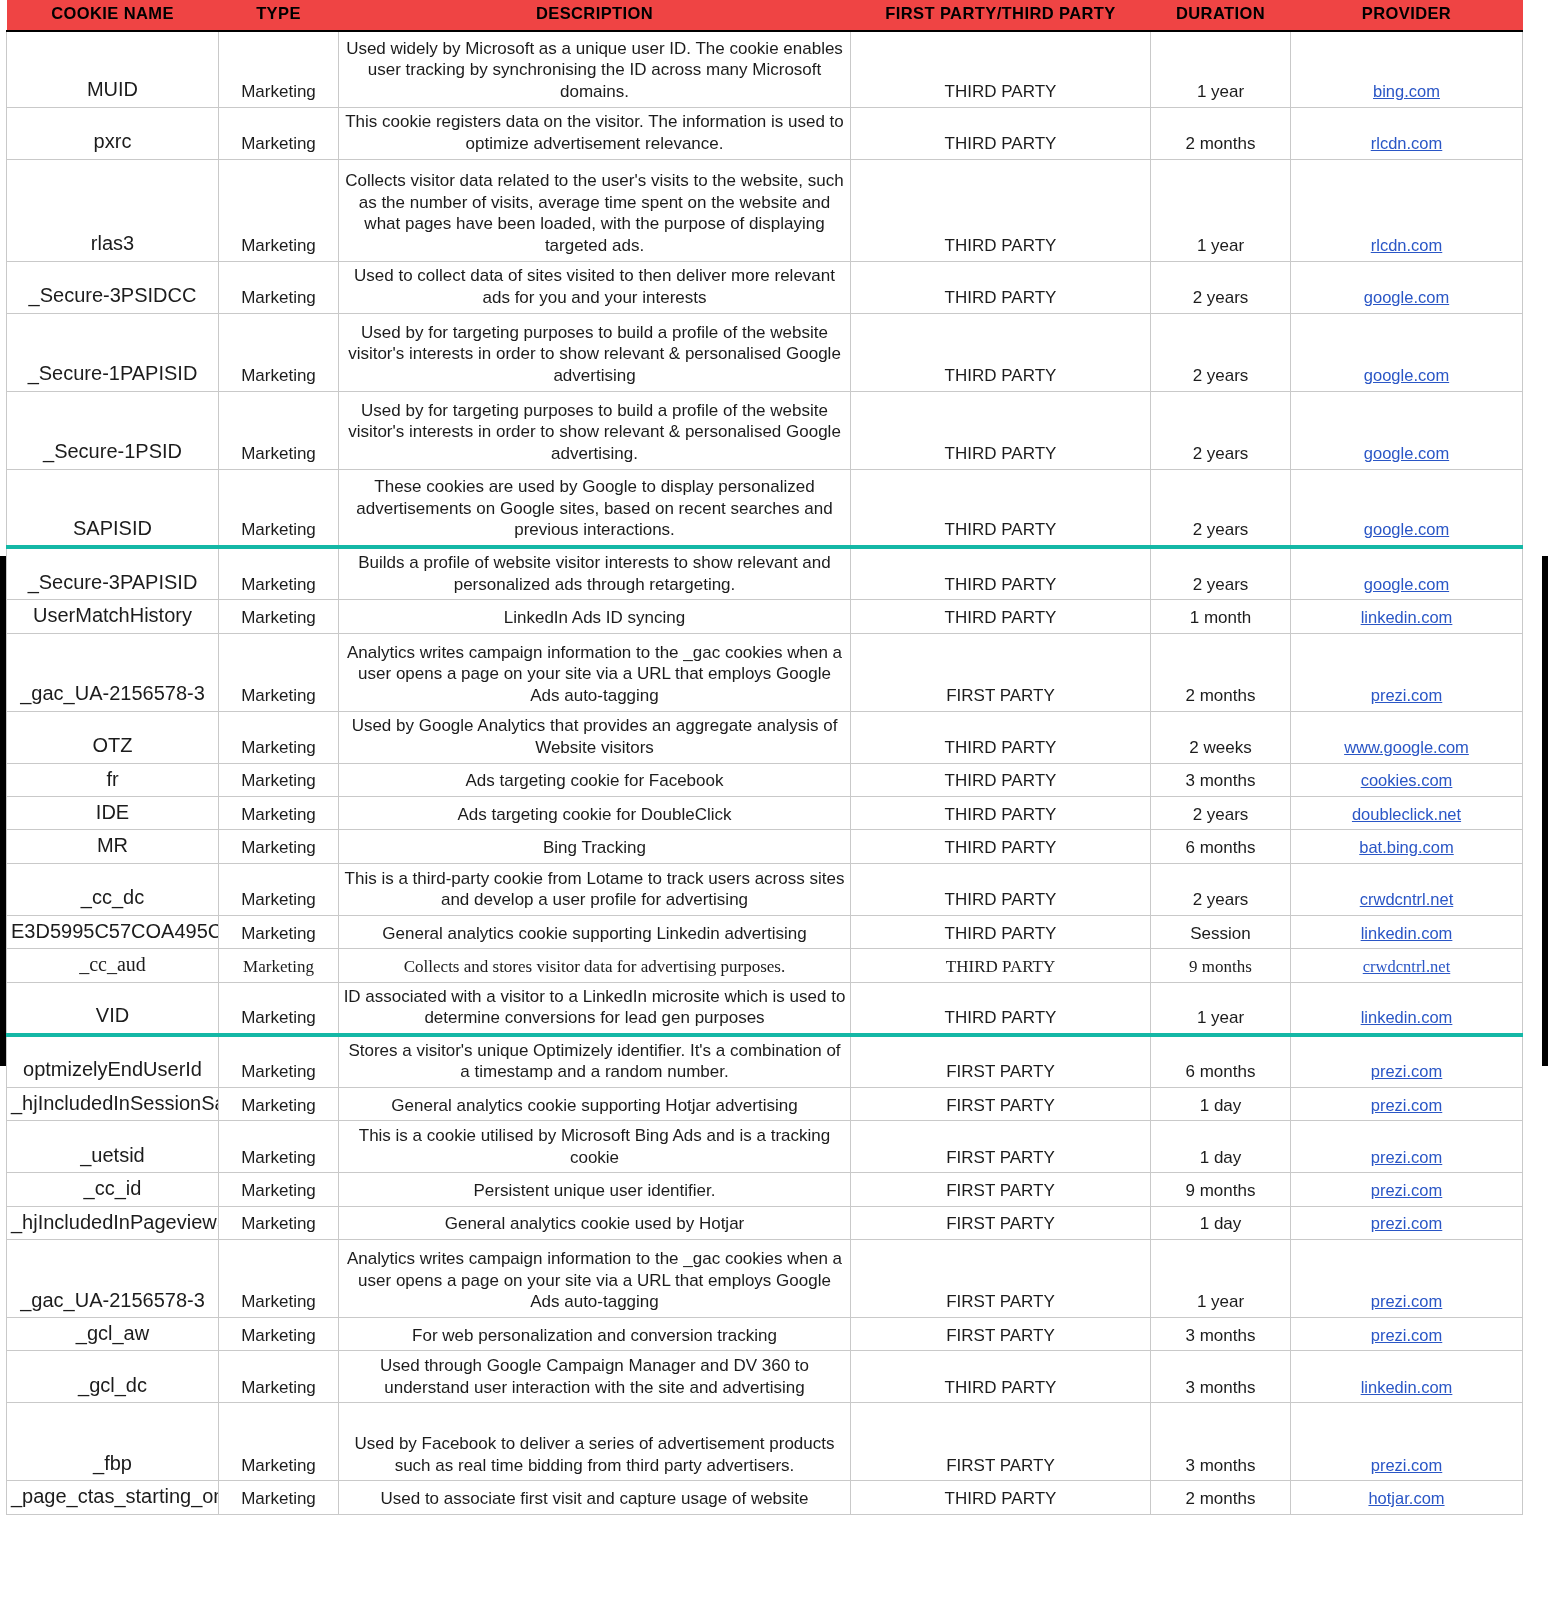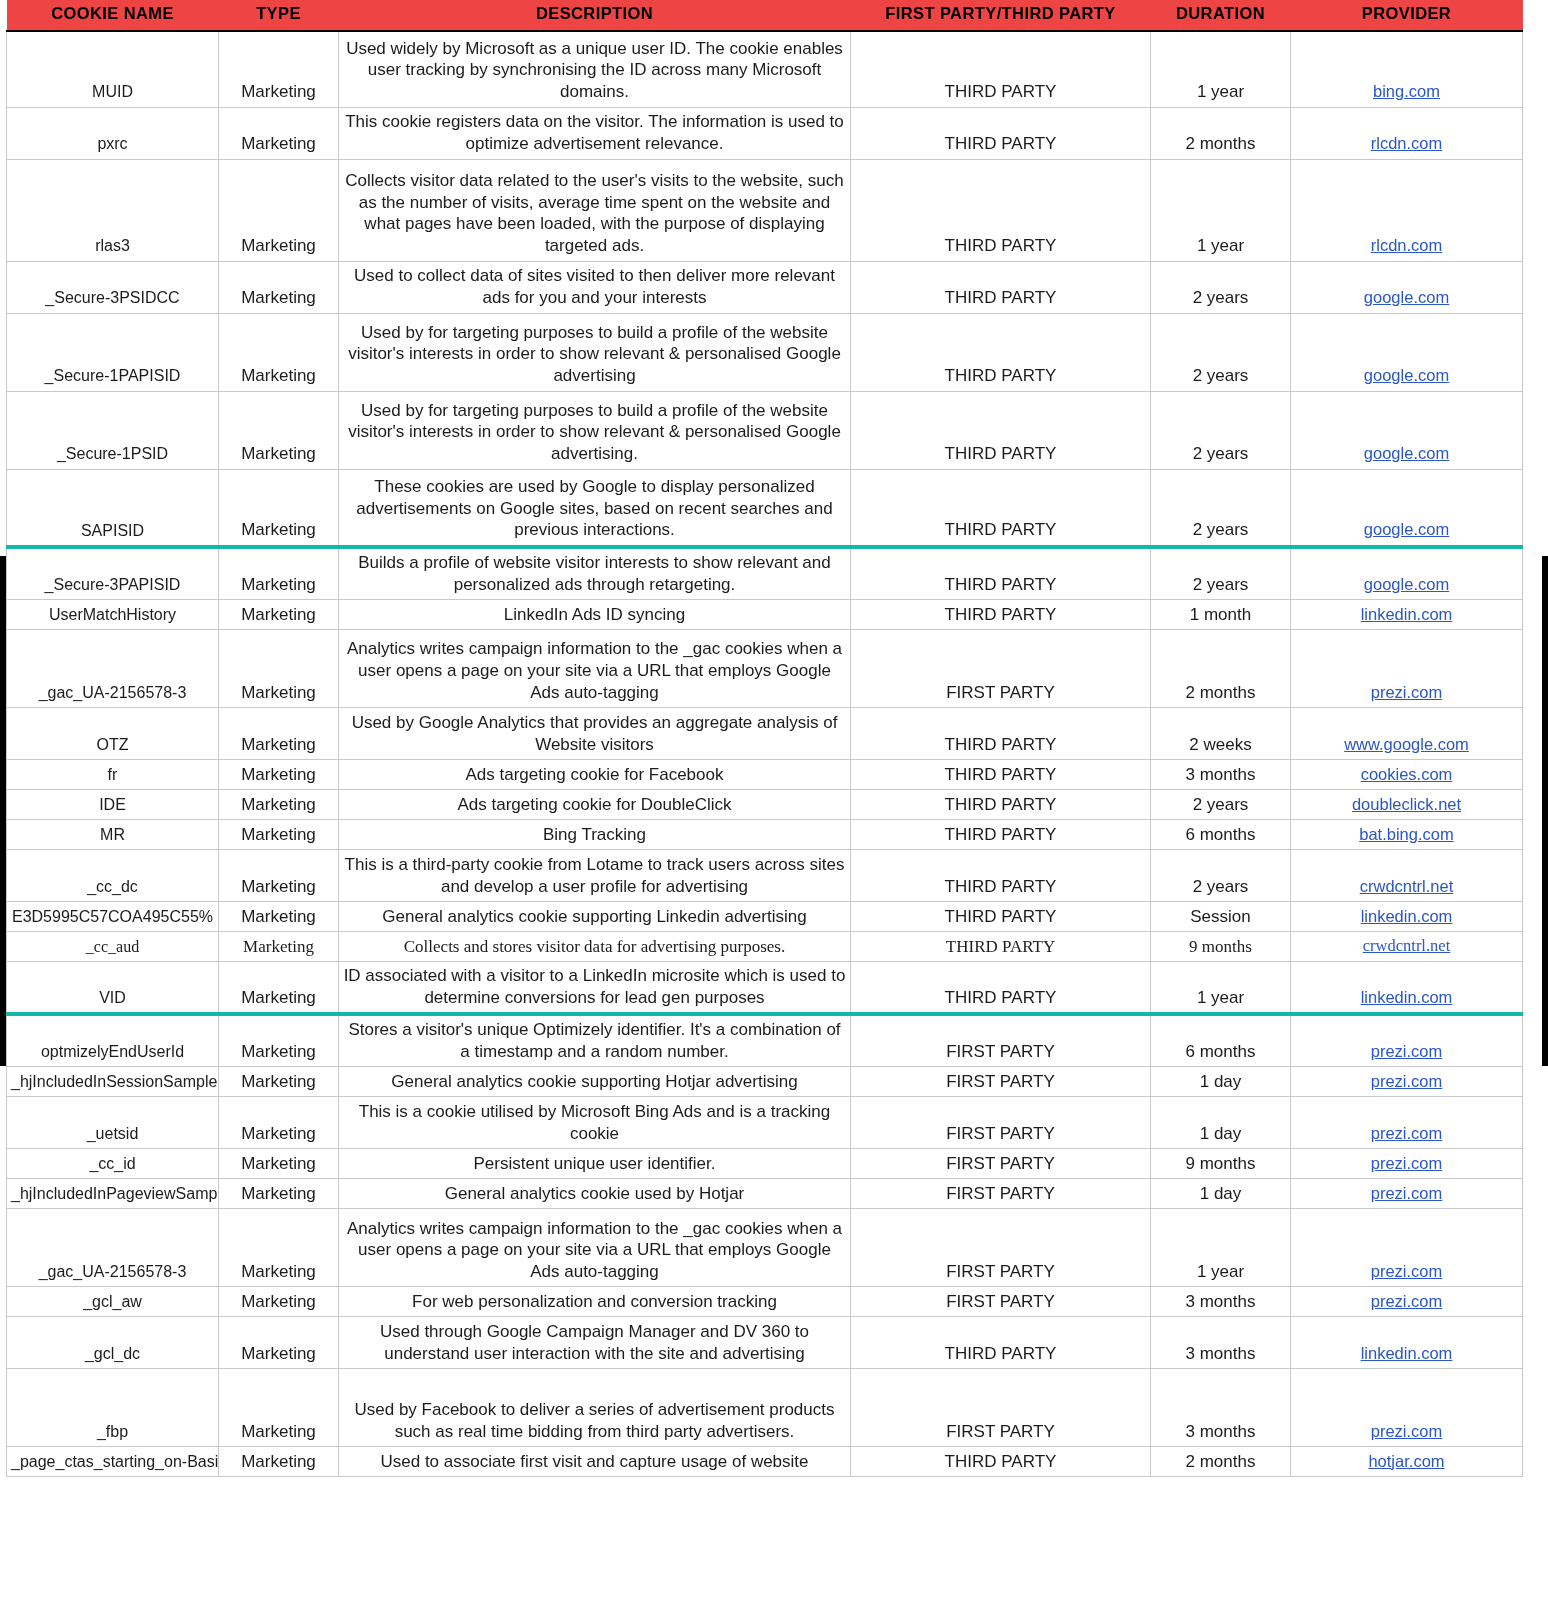--- a/index.html
+++ b/index.html
@@ -50,21 +50,21 @@
     padding: 3px 4px 4px 4px;
     line-height: 1.27;
   }
   tbody tr td:first-child { border-left: 1px solid #c9c9c9; }
   tbody tr:last-child td { border-bottom: 1px solid #c9c9c9; }
 
   td.desc {
     text-align: center;
   }
   td.name {
-    font-size: 16px;
+    font-size: 20px;
     white-space: nowrap;
     overflow: hidden;
   }
   td.prov a {
     color: #2a56c6;
     text-decoration: underline;
     font-size: 16.5px;
   }
   .prov-link {
     color: #2a56c6;

